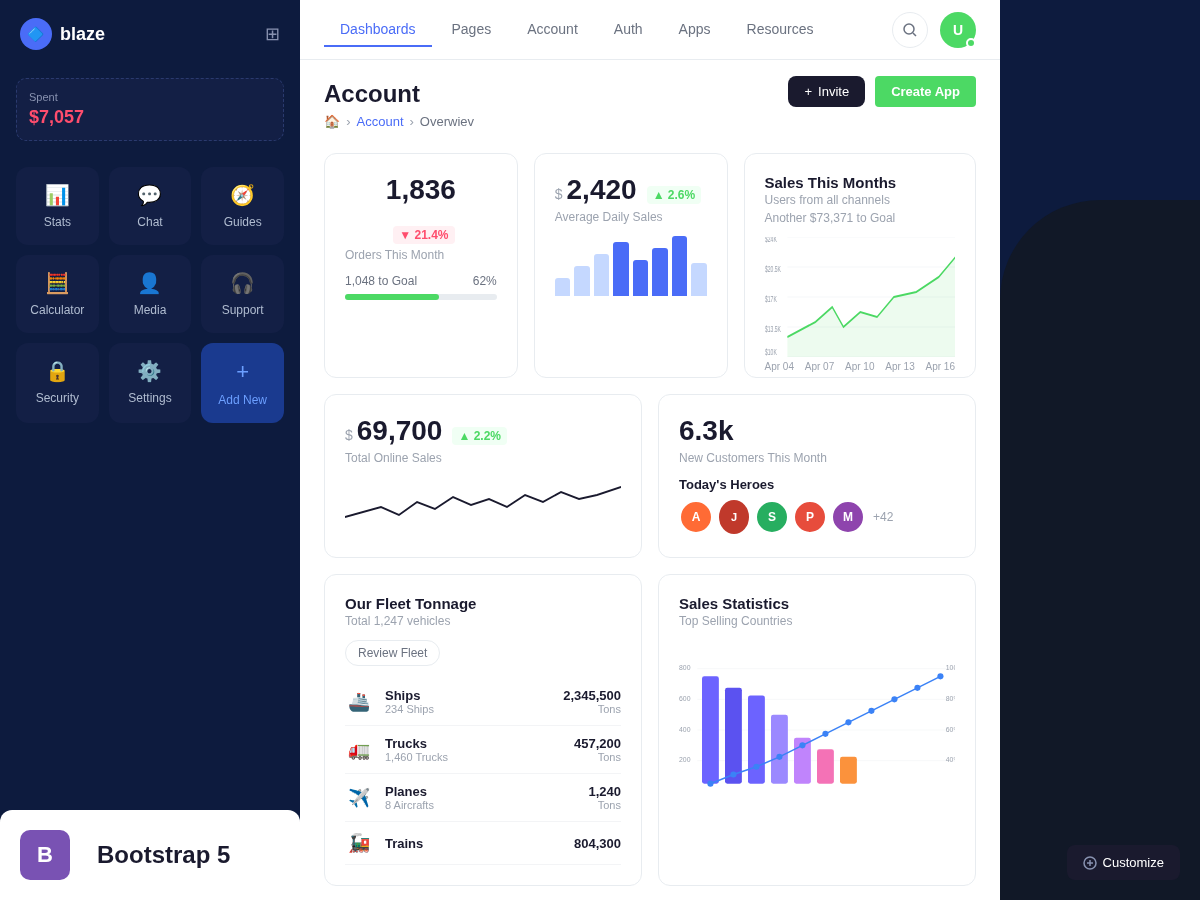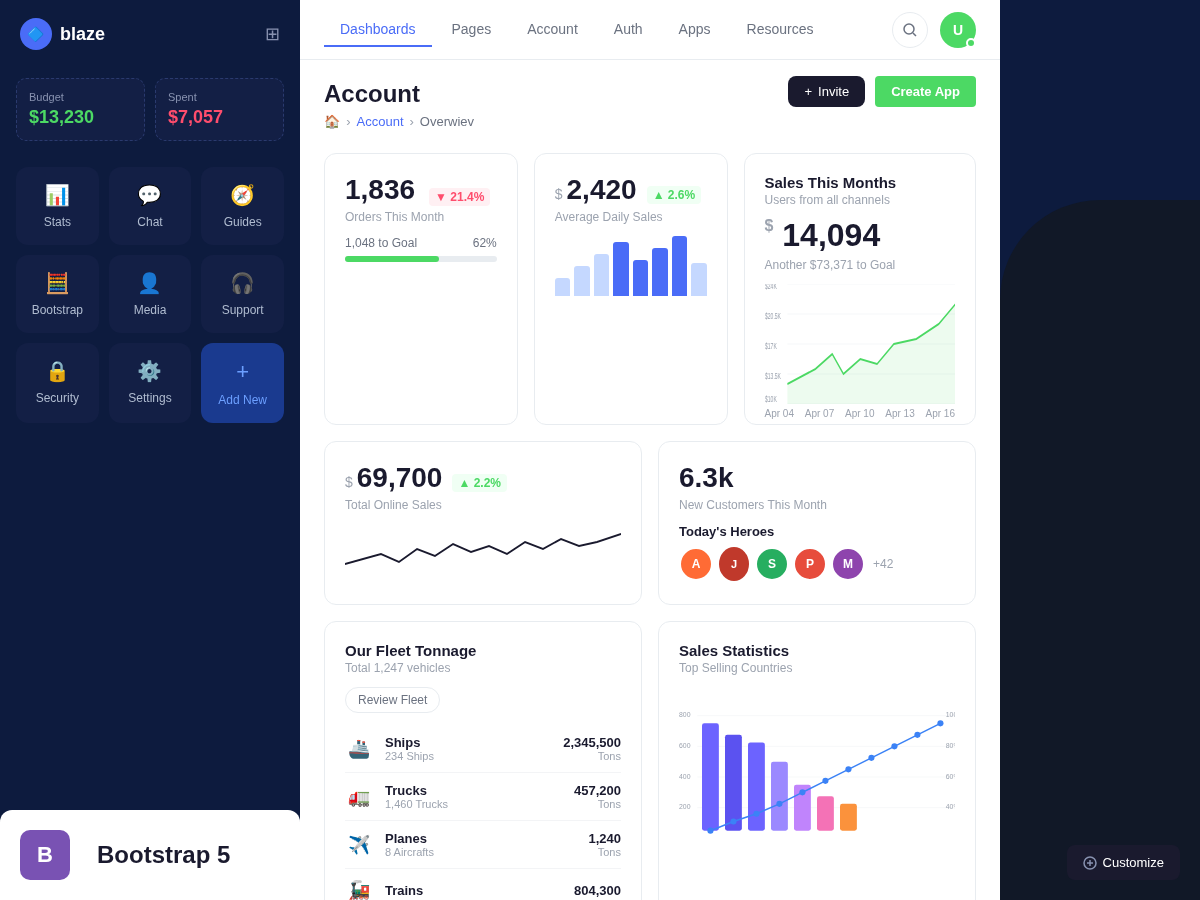--- a/index.html
+++ b/index.html
@@ -373,45 +373,41 @@
   <div class="sidebar-header">
     <div class="logo-area">
       <div class="logo-icon">🔷</div>
       <span class="logo-text">blaze</span>
     </div>
     <div class="sidebar-menu-icon">⊞</div>
   </div>
 
   <div class="budget-cards">
     <div class="budget-card">
-      <div class="budget-label">Budget</div>
-      <div class="budget-value green">$13,230</div>
-    </div>
-    <div class="budget-card">
       <div class="budget-label">Spent</div>
       <div class="budget-value red">$7,057</div>
     </div>
   </div>
 
   <div class="nav-grid">
     <div class="nav-item">
       <span class="nav-item-icon">📊</span>
       <span class="nav-item-label">Stats</span>
     </div>
     <div class="nav-item">
       <span class="nav-item-icon">💬</span>
       <span class="nav-item-label">Chat</span>
     </div>
     <div class="nav-item">
       <span class="nav-item-icon">🧭</span>
       <span class="nav-item-label">Guides</span>
     </div>
     <div class="nav-item">
       <span class="nav-item-icon">🧮</span>
-      <span class="nav-item-label">Bootstrap</span>
+      <span class="nav-item-label">Calculator</span>
     </div>
     <div class="nav-item">
       <span class="nav-item-icon">👤</span>
       <span class="nav-item-label">Media</span>
     </div>
     <div class="nav-item">
       <span class="nav-item-icon">🎧</span>
       <span class="nav-item-label">Support</span>
     </div>
     <div class="nav-item">
@@ -478,21 +474,21 @@
       <span>Invite</span>
     </div>
     <div class="create-app-btn">Create App</div>
   </div>
 
   <div class="dashboard-grid">
 
     <div class="stats-row">
 
       <div class="stat-card">
-        <div style="display:flex;align-items:flex-end;gap:8px;">
+        <div style="display:flex;align-items:center;gap:20px;flex-direction:column;">
           <span class="stat-number">1,836</span>
           <span class="stat-badge badge-red">▼ 21.4%</span>
         </div>
         <div class="stat-label">Orders This Month</div>
         <div class="progress-section">
           <div class="progress-row">
             <span class="progress-label">1,048 to Goal</span>
             <span class="progress-pct">62%</span>
           </div>
           <div class="progress-bar-bg">
@@ -517,24 +513,20 @@
           <div class="mini-bar active" style="height:60%;"></div>
           <div class="mini-bar active" style="height:80%;"></div>
           <div class="mini-bar active" style="height:100%;"></div>
           <div class="mini-bar" style="height:55%;"></div>
         </div>
       </div>
 
       <div class="sales-card">
         <div class="sales-title">Sales This Months</div>
         <div class="sales-subtitle">Users from all channels</div>
-        <div class="sales-big">
-          <sup style="font-size:16px;color:#9ca3af;vertical-align:top;margin-top:8px;">$</sup>
-          <span>14,094</span>
-        </div>
         <div class="sales-goal">Another $73,371 to Goal</div>
 
         <div class="line-chart-area">
           <svg width="100%" height="120" viewBox="0 0 340 120" preserveAspectRatio="none">
 
             <line x1="40" y1="0" x2="340" y2="0" stroke="#e8ecf0" stroke-width="0.5"></line>
             <line x1="40" y1="30" x2="340" y2="30" stroke="#e8ecf0" stroke-width="0.5"></line>
             <line x1="40" y1="60" x2="340" y2="60" stroke="#e8ecf0" stroke-width="0.5"></line>
             <line x1="40" y1="90" x2="340" y2="90" stroke="#e8ecf0" stroke-width="0.5"></line>
             <line x1="40" y1="120" x2="340" y2="120" stroke="#e8ecf0" stroke-width="0.5"></line>

